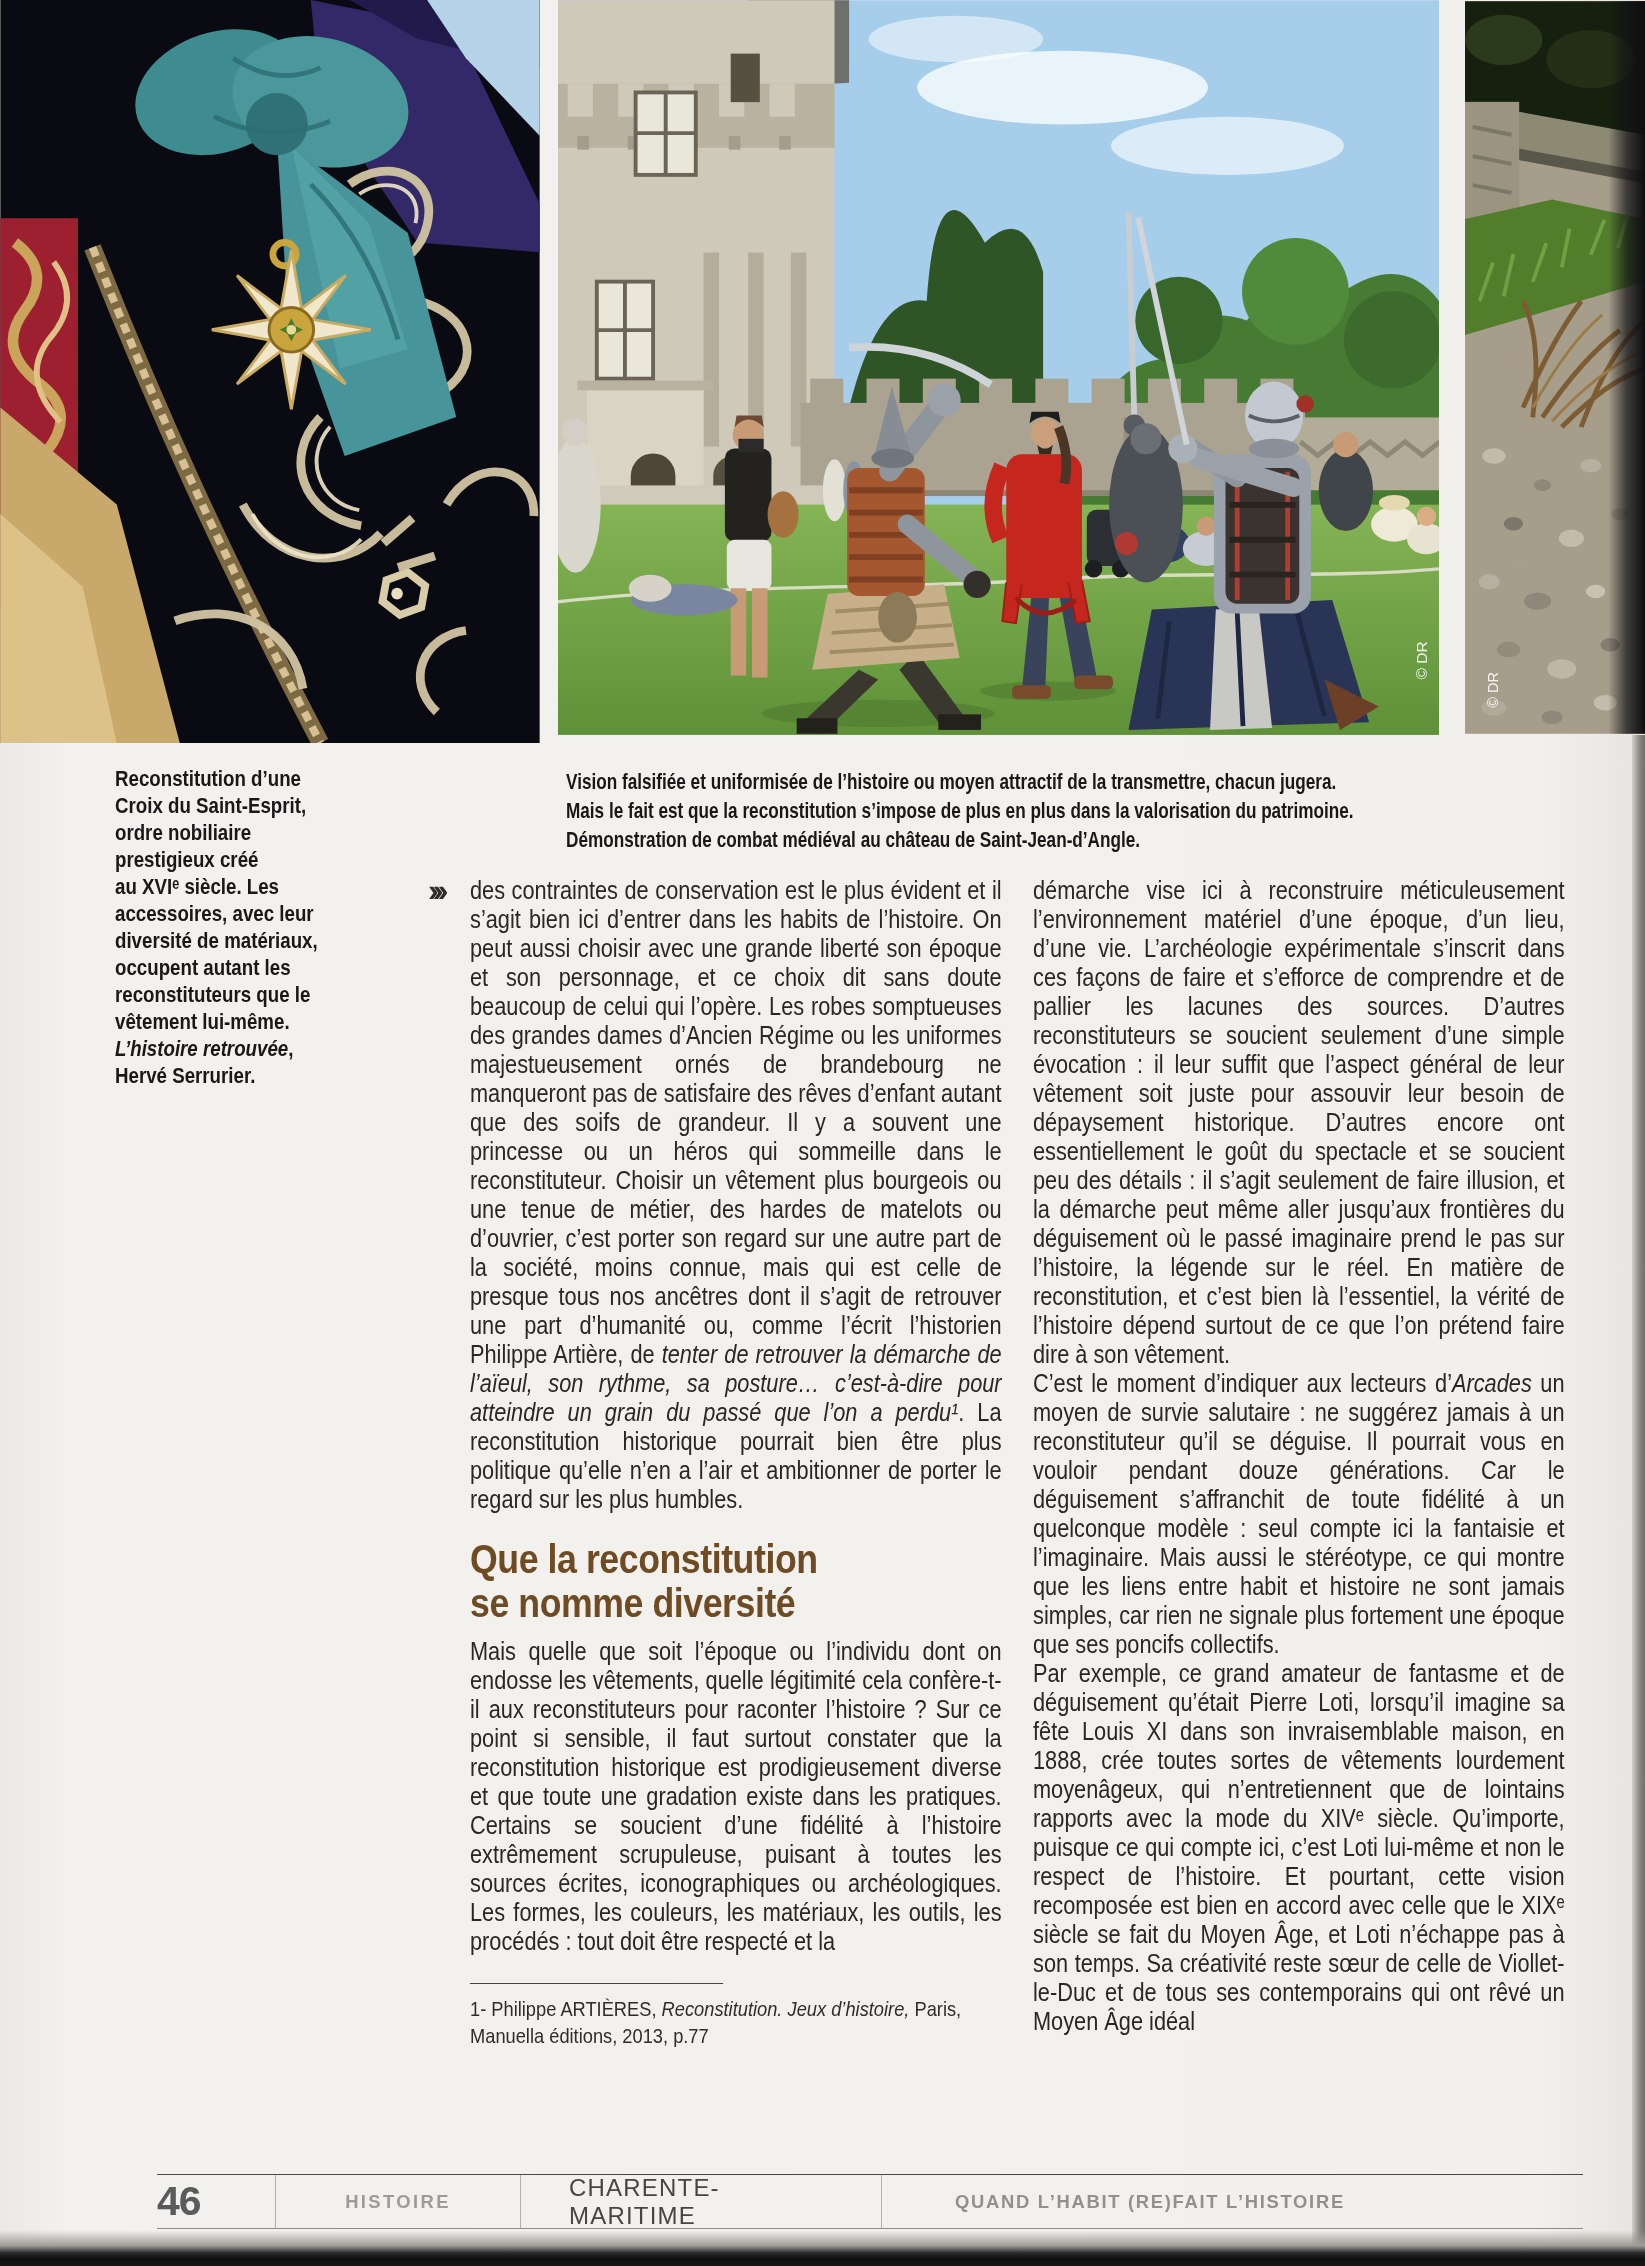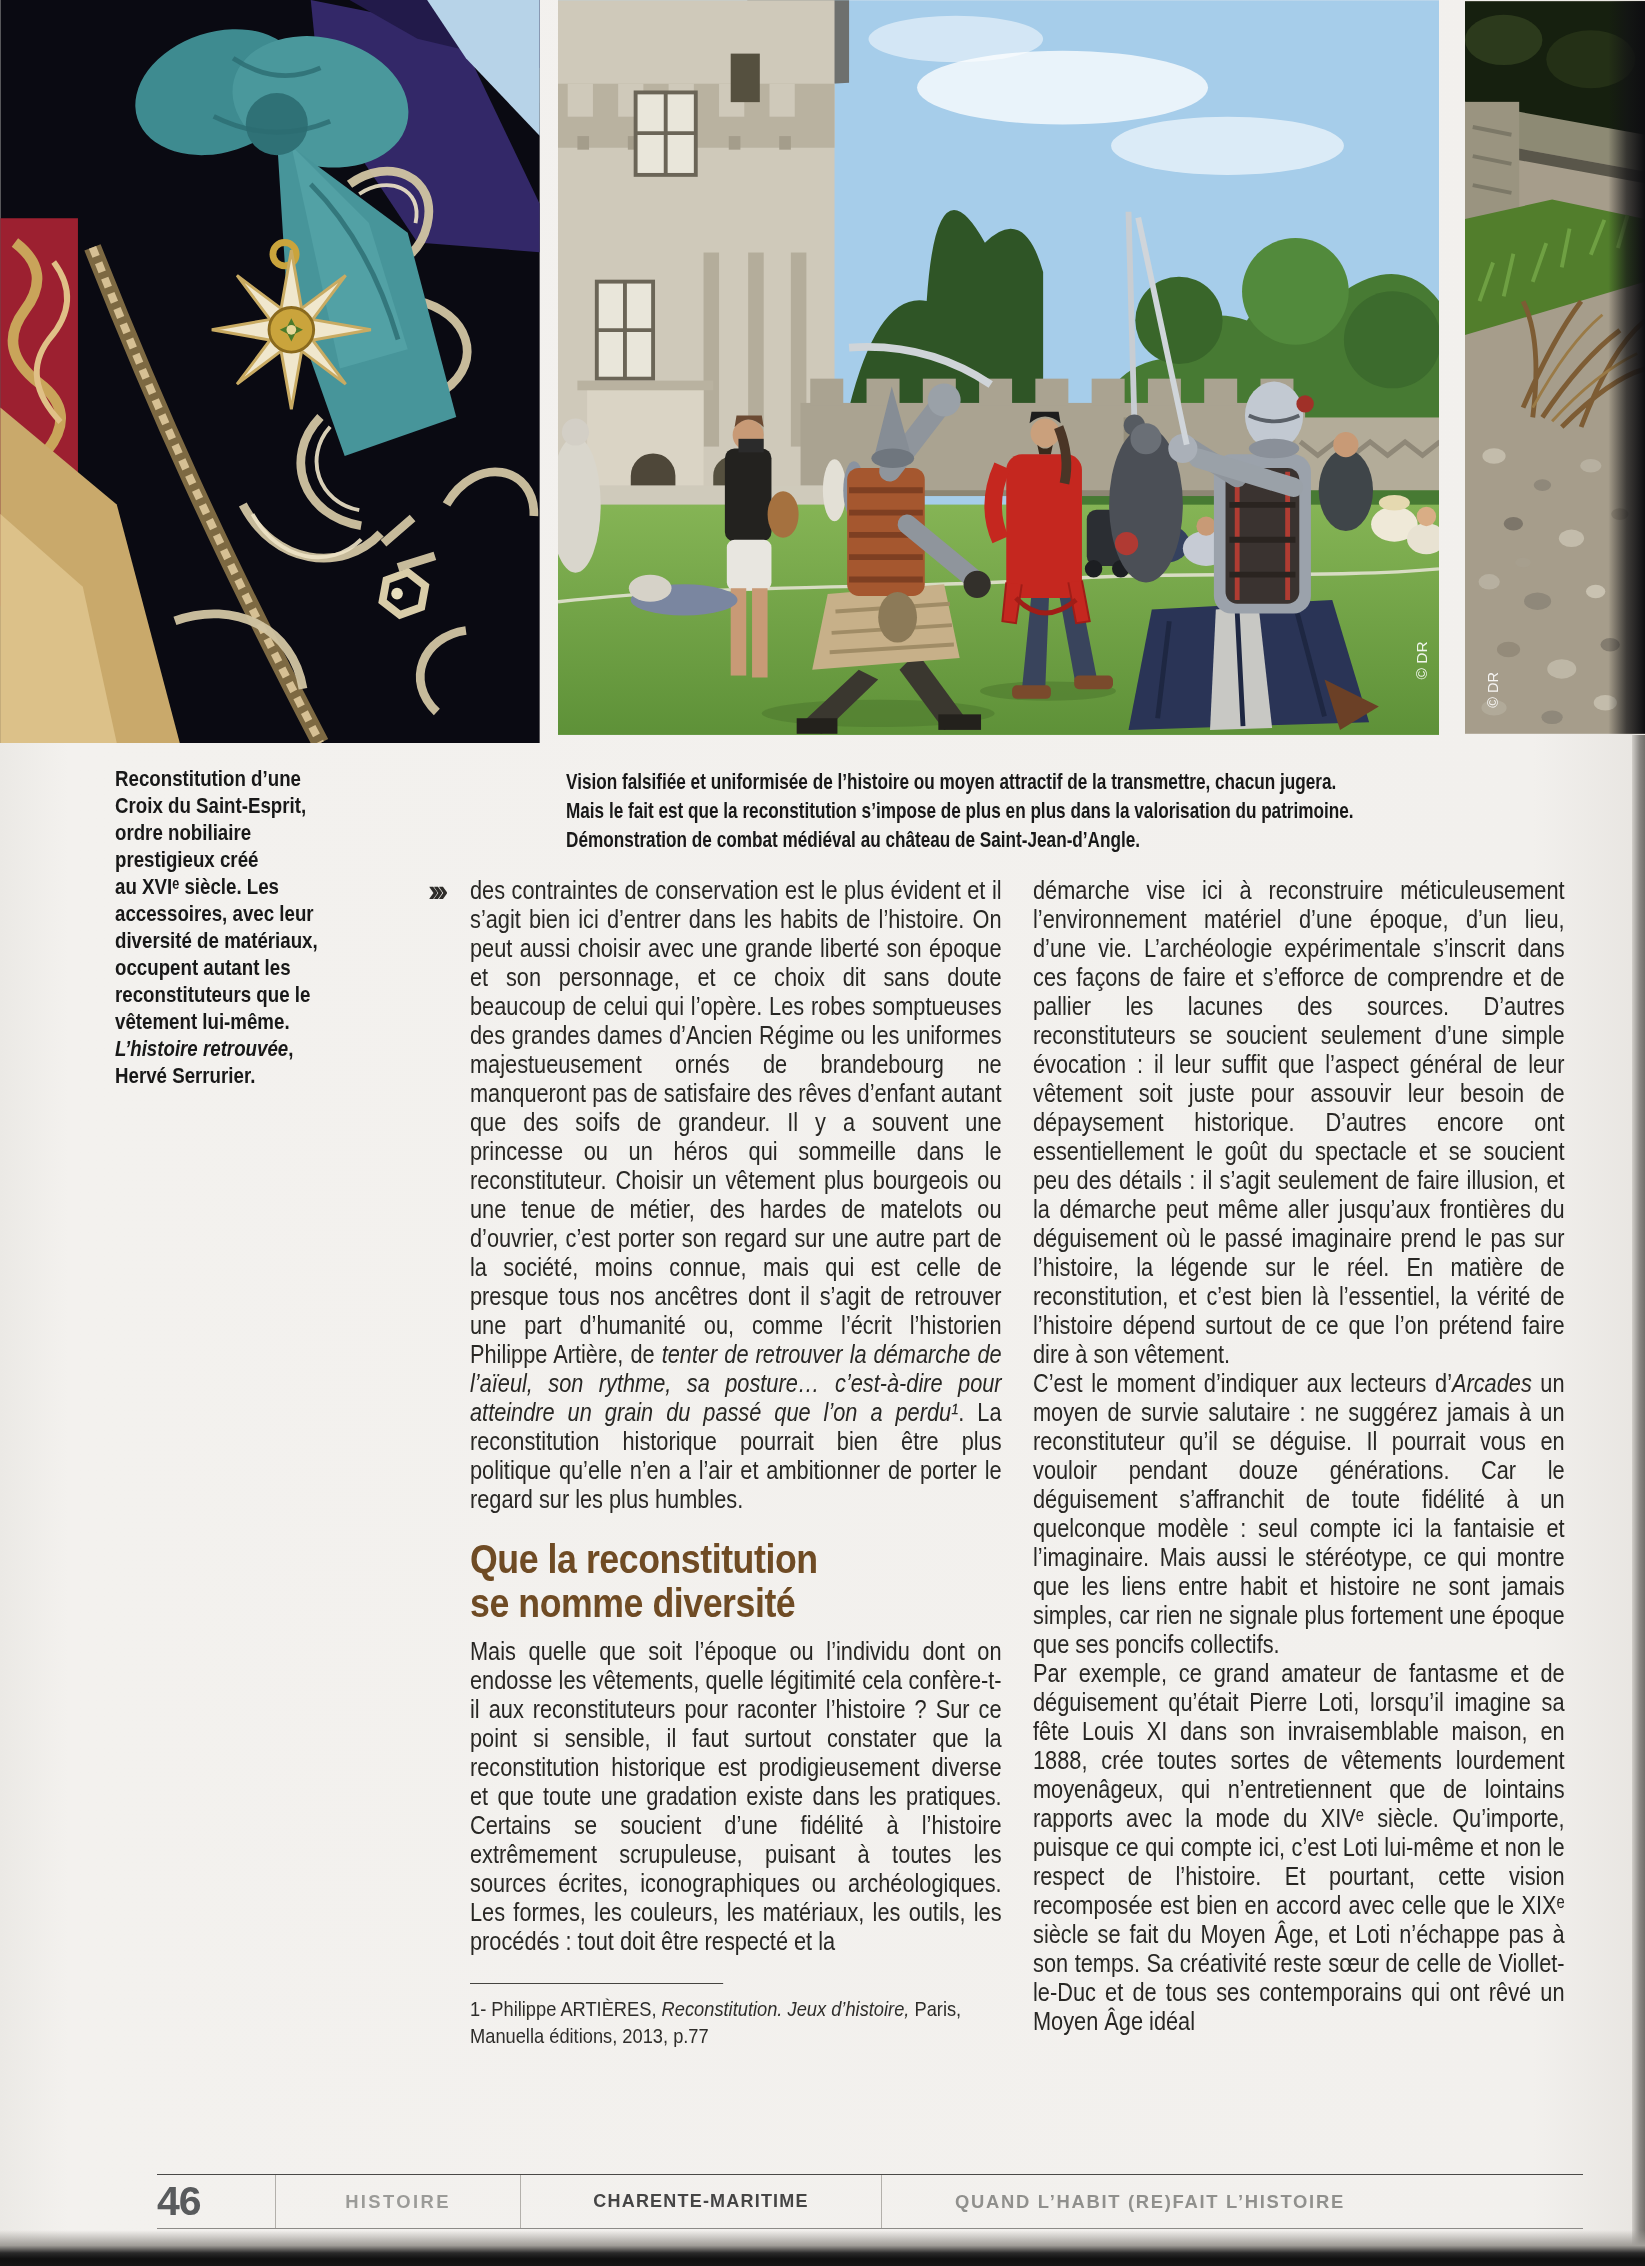--- a/index.html
+++ b/index.html
@@ -48,21 +48,21 @@
     border-top:1.9px solid #4a4947; border-bottom:1.9px solid #8d8b88;
     display:flex; align-items:stretch;gap:48px;
   }
   .footer .cell { display:flex; align-items:center; justify-content:center; }
   .cell-num { width:70px; justify-content:flex-start !important; }
   .page-num { font-size:41px; font-weight:bold; color:#595b5d; letter-spacing:-1px; }
   .vdiv { width:1px; background:#b3b0ab; }
   .cell-section { width:148px; }
   .lbl-section { font-size:18.4px; color:#9b9b98; letter-spacing:2.4px; font-weight:bold; }
   .cell-region { width:264px; }
-  .lbl-region { font-size:18px; color:#454545; letter-spacing:1.2px; font-weight:bold; }
+  .lbl-region { font-size:24px; color:#454545; letter-spacing:1.2px; font-weight:normal; }
   .cell-article { flex:1; justify-content:flex-start !important; padding-left:25px; }
   .lbl-article { font-size:18.4px; color:#90908d; letter-spacing:1.7px; font-weight:bold; }
 
   .right-edge {
     position:absolute; left:1632px; top:735px; width:13.6px; height:1532px;
     background:linear-gradient(90deg,#d2cfca 0%,#8a8783 55%,#6e6b67 100%);
   }
   .bottom-edge {
     position:absolute; left:0; top:2230px; width:1646px; height:37px;
     background:linear-gradient(180deg, rgba(120,118,114,0) 0%, #a09d98 42%, #2a2a2a 62%, #101010 78%, #161616 100%);

